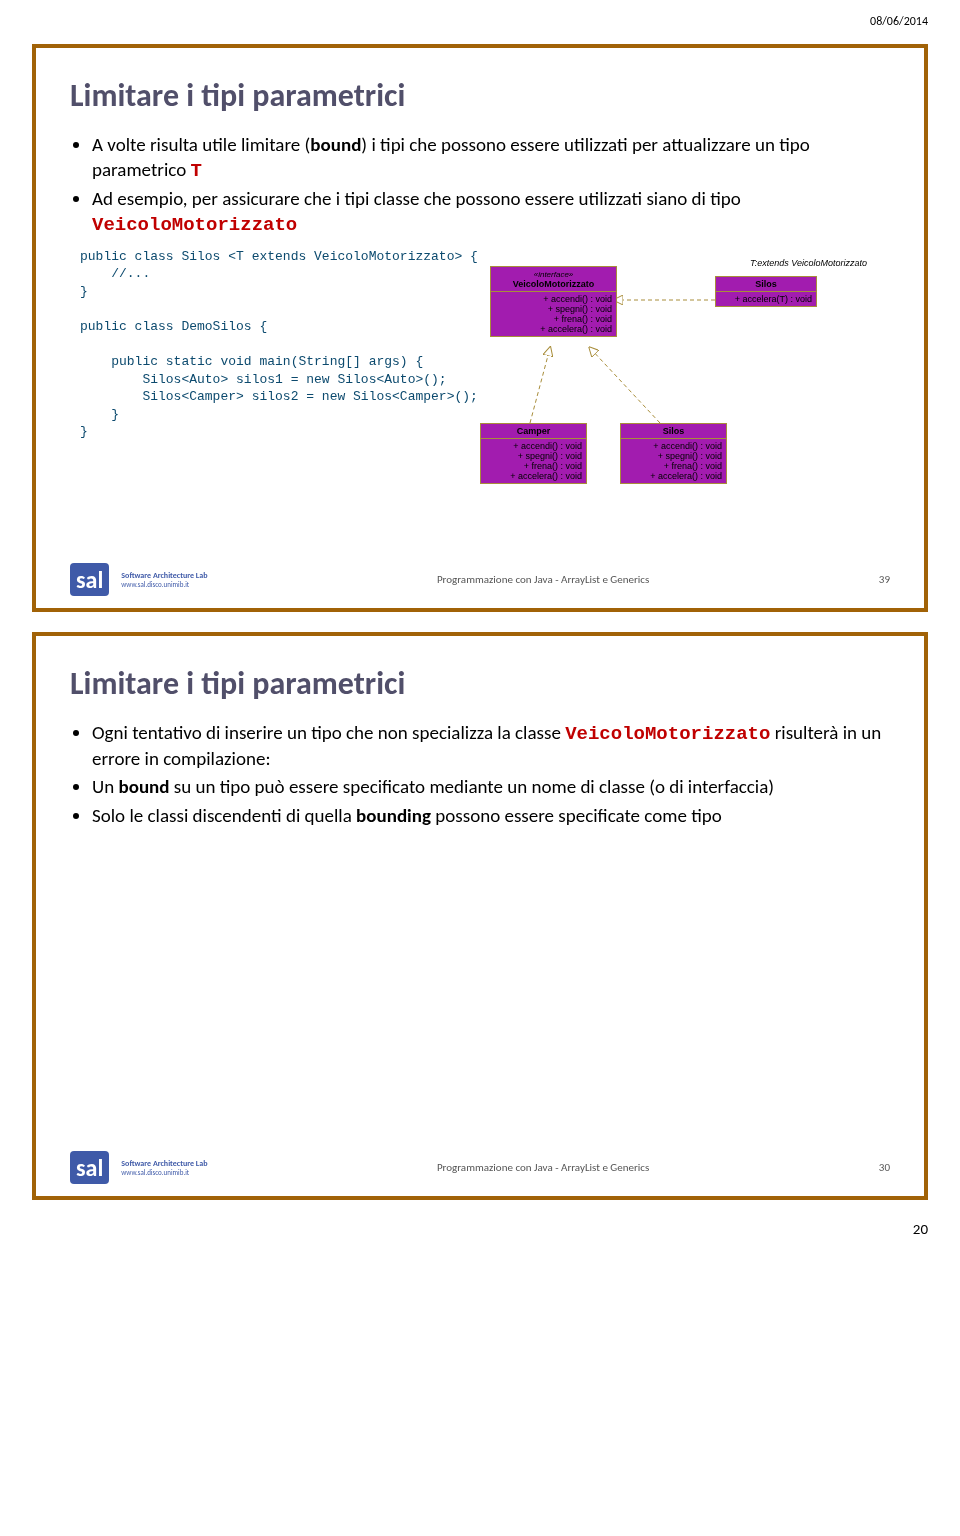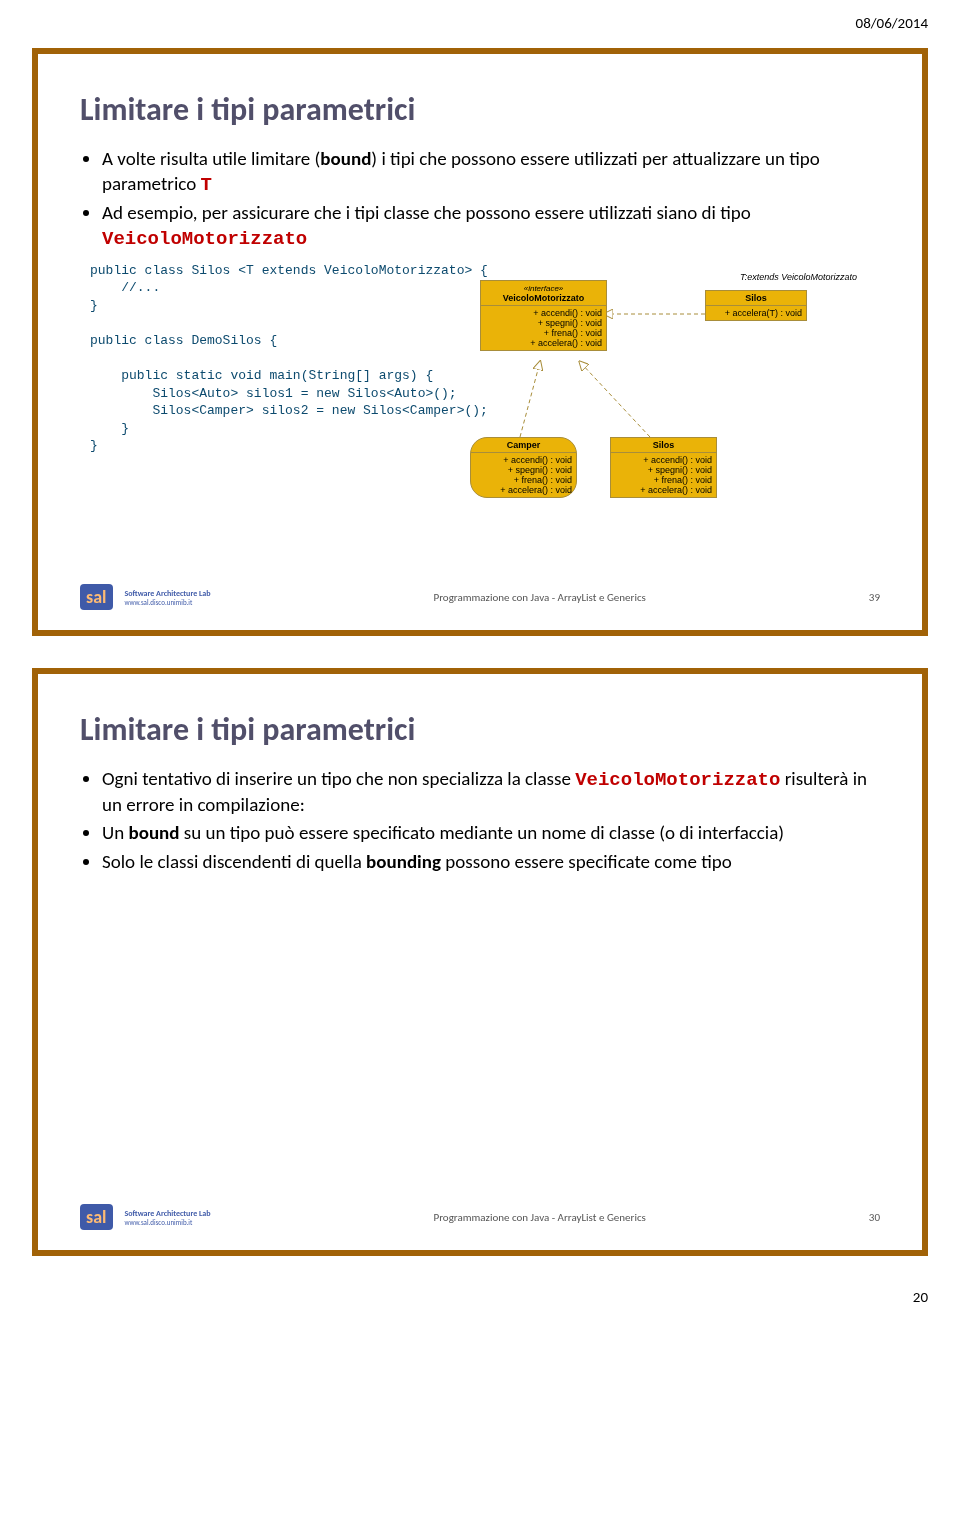--- a/index.html
+++ b/index.html
@@ -5,27 +5,27 @@
   body {
     margin: 0;
     padding: 0;
     background: #fff;
     font-family: Calibri, Arial, sans-serif;
     width: 960px;
   }
   .page-header {
     text-align: right;
     padding: 14px 32px 6px;
-    font-size: 15px;
+    font-size: 12px;
     color: #000;
   }
   .slide-outer {
-    border: 6px solid #a16207;
-    margin: 10px 32px 32px;
-    padding: 8px;
+    border: 4px solid #a16207;
+    margin: 10px 32px 20px;
+    padding: 0;
     position: relative;
   }
   .slide-inner {
     position: relative;
     padding: 28px 34px 14px;
     min-height: 560px;
     box-sizing: border-box;
   }
   .slide-title {
     font-size: 32px;
@@ -78,23 +78,23 @@
     display: flex;
     align-items: center;
   }
   .logo {
     display: flex;
     align-items: center;
     margin-right: 8px;
   }
   .logo-badge {
     background: #3f5aa8;
-    color: #fdba74;
-    font-weight: bold;
-    font-size: 18px;
+    color: #ffffff;
+    font-weight: bold;
+    font-size: 24px;
     border-radius: 4px;
     padding: 2px 6px;
     margin-right: 4px;
   }
   .logo-lines {
     display: flex;
     flex-direction: column;
   }
   .logo-lines .l1 { font-size: 8px; color: #3f5aa8; font-weight: bold; }
   .logo-lines .l2 { font-size: 7px; color: #3f5aa8; }
@@ -107,21 +107,21 @@
   
   .uml-area {
     position: absolute;
     right: 34px;
     top: 210px;
     width: 430px;
     height: 300px;
   }
   .uml-box {
     position: absolute;
-    background: #eab308;
+    background: #a21caf;
     border: 1px solid #a88d3a;
     font-family: Arial, sans-serif;
     font-size: 9px;
   }
   .uml-box .title {
     text-align: center;
     border-bottom: 1px solid #a88d3a;
     padding: 2px 4px;
     font-weight: bold;
   }
@@ -201,21 +201,21 @@
           </div>
       </div>
 
       <div class="uml-box" style="left:255px; top:18px; width:100px;">
         <div class="title"><span>Silos</span></div>
         <div class="body" id="uml-silos-ops">
             <div>+  accelera(T) : void</div>
           </div>
       </div>
 
-      <div class="uml-box" style="left:20px; top:165px; width:105px;border-radius:17px;">
+      <div class="uml-box" style="left:20px; top:165px; width:105px;">
         <div class="title"><span>Camper</span></div>
         <div class="body" id="uml-camper-ops">
             <div>+  accendi() : void</div>
             <div>+  spegni() : void</div>
             <div>+  frena() : void</div>
             <div>+  accelera() : void</div>
           </div>
       </div>
 
       <div class="uml-box" style="left:160px; top:165px; width:105px;">

